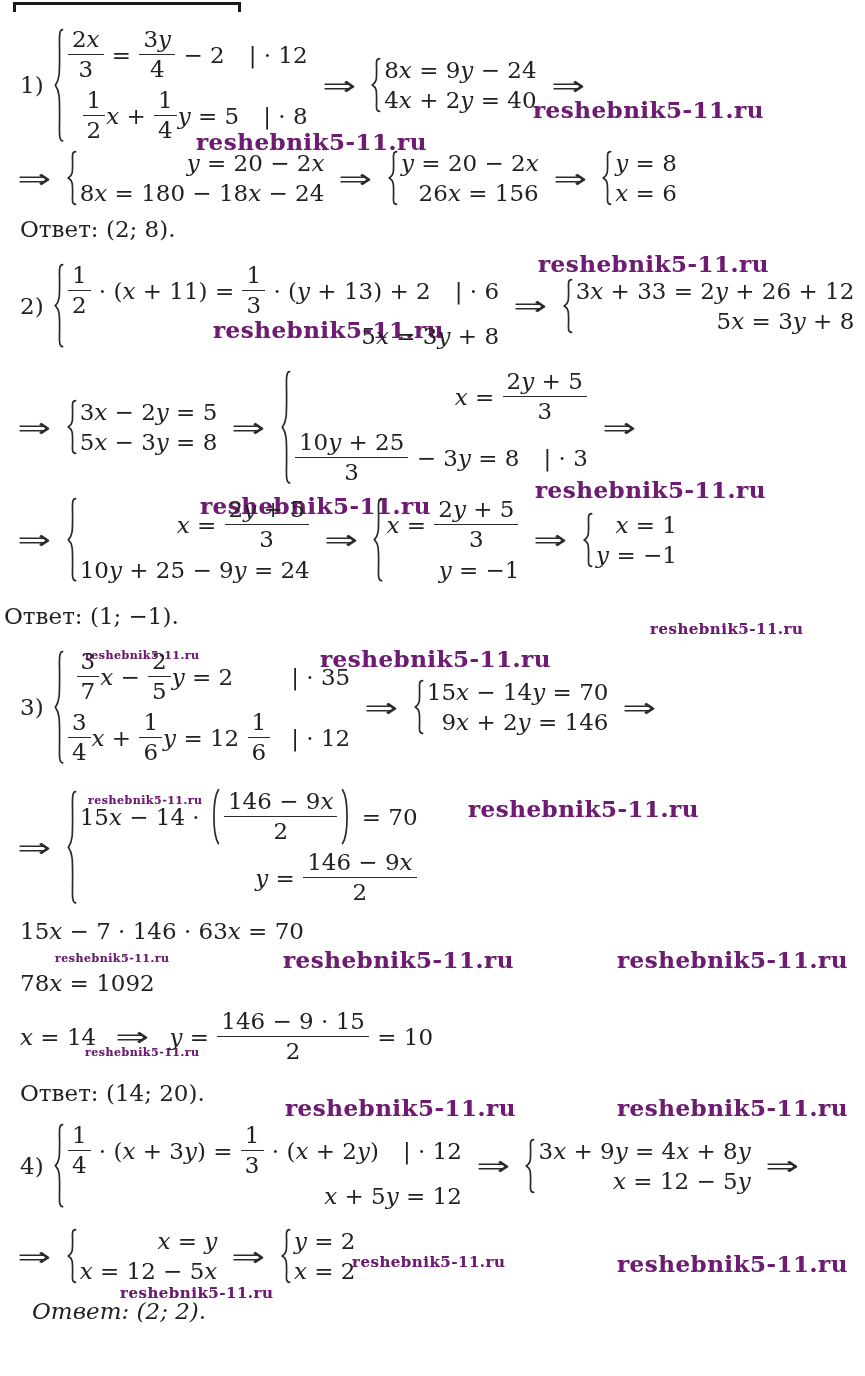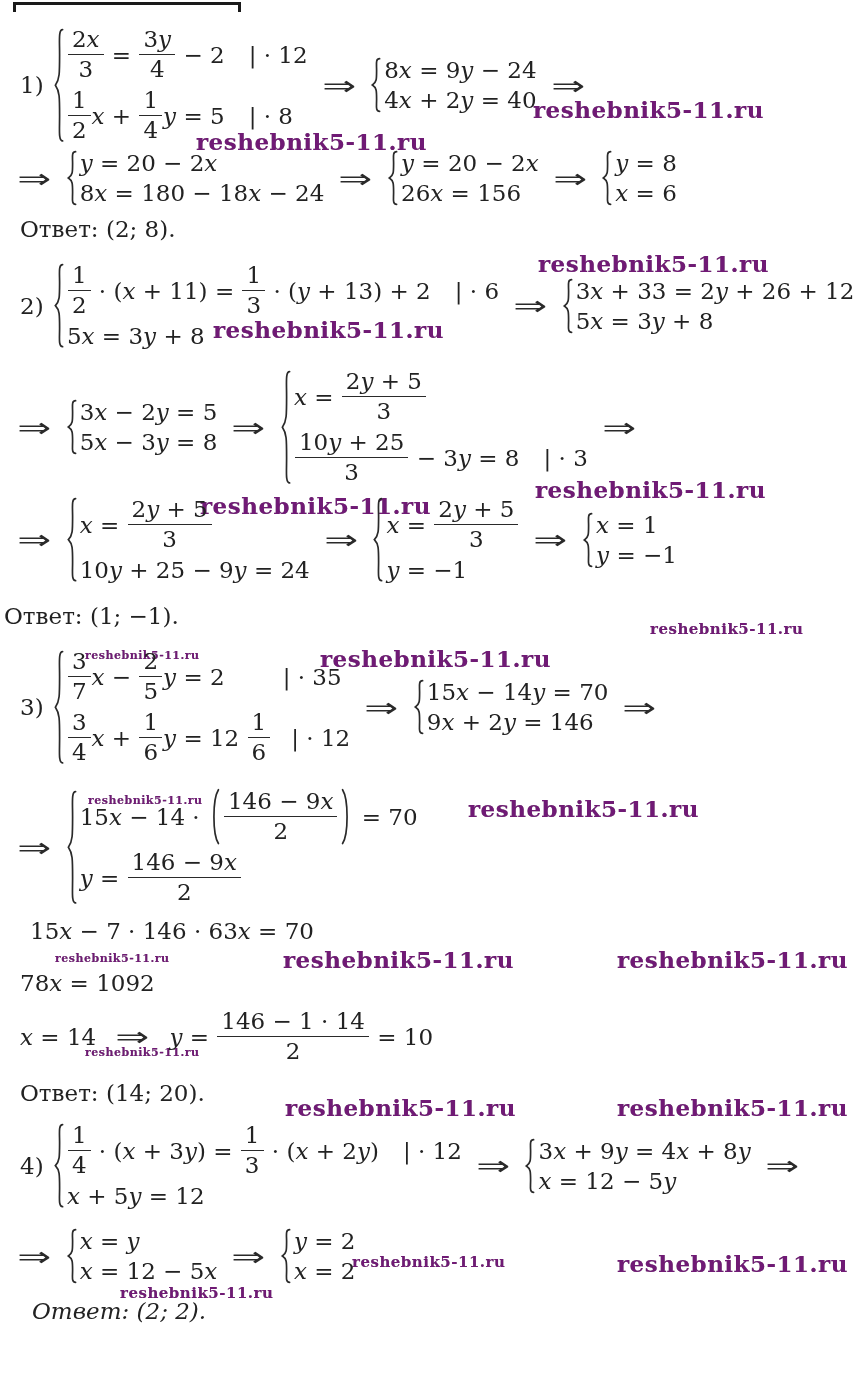--- a/index.html
+++ b/index.html
@@ -71,21 +71,21 @@
     align-items:center;
     padding-left:14px;
     margin:0 2px;
   }
   .tk-sys > svg.brace{
     position:absolute; left:0; top:0;
     width:12px; height:100%;
   }
   .sys-rows{
     display:flex; flex-direction:column;
-    justify-content:center; align-items:flex-start;
+    justify-content:center; align-items:flex-end;
     gap:4px;
   }
   .sys-row{ display:flex; align-items:center; white-space:pre; }
 
   .tk-pg{
     position:relative;
     display:inline-flex;
     align-items:center;
     padding:0 14px;
     margin:0 2px;
@@ -161,23 +161,23 @@
           </svg><span class="sys-rows"><span class="sys-row"><span class="tk-fr"><span class="fr-n">3</span><span class="fr-d">7</span></span><span class="tk-text"><i>x</i> − </span><span class="tk-fr"><span class="fr-n">2</span><span class="fr-d">5</span></span><span class="tk-text"><i>y</i> = 2</span><span class="tk-mu" style="margin-left: 58px;">| · 35</span></span><span class="sys-row"><span class="tk-fr"><span class="fr-n">3</span><span class="fr-d">4</span></span><span class="tk-text"><i>x</i> + </span><span class="tk-fr"><span class="fr-n">1</span><span class="fr-d">6</span></span><span class="tk-text"><i>y</i> = 12 </span><span class="tk-fr"><span class="fr-n">1</span><span class="fr-d">6</span></span><span class="tk-mu" style="margin-left: 20px;">| · 12</span></span></span></span><span class="tk-ar">⇒</span><span class="tk-sys"><svg class="brace" viewBox="0 0 20 100" preserveAspectRatio="none">
             <path d="M16,3 C9,3 11,12 11,24 C11,40 11,45 4,50 C11,55 11,60 11,76 C11,88 9,97 16,97" fill="none" stroke="#2a2a2a" stroke-width="1.7" stroke-linecap="round" vector-effect="non-scaling-stroke"></path>
           </svg><span class="sys-rows"><span class="sys-row"><span class="tk-text">15<i>x</i> − 14<i>y</i> = 70</span></span><span class="sys-row"><span class="tk-text">9<i>x</i> + 2<i>y</i> = 146</span></span></span></span><span class="tk-ar">⇒</span></div>
       <div class="line" style="left: 5px; top: 788px;"><span class="tk-ar">⇒</span><span class="tk-sys"><svg class="brace" viewBox="0 0 20 100" preserveAspectRatio="none">
             <path d="M16,3 C9,3 11,12 11,24 C11,40 11,45 4,50 C11,55 11,60 11,76 C11,88 9,97 16,97" fill="none" stroke="#2a2a2a" stroke-width="1.7" stroke-linecap="round" vector-effect="non-scaling-stroke"></path>
           </svg><span class="sys-rows"><span class="sys-row"><span class="tk-text">15<i>x</i> − 14 · </span><span class="tk-pg"><svg class="paren l" viewBox="0 0 14 100" preserveAspectRatio="none">
                   <path d="M11,3 C4,20 4,80 11,97" fill="none" stroke="#2a2a2a" stroke-width="1.7" stroke-linecap="round" vector-effect="non-scaling-stroke"></path>
                 </svg><span style="display: inline-flex; align-items: center;"><span class="tk-fr"><span class="fr-n">146 − 9<i>x</i></span><span class="fr-d">2</span></span></span><svg class="paren r" viewBox="0 0 14 100" preserveAspectRatio="none">
                   <path d="M3,3 C10,20 10,80 3,97" fill="none" stroke="#2a2a2a" stroke-width="1.7" stroke-linecap="round" vector-effect="non-scaling-stroke"></path>
                 </svg></span><span class="tk-text"> = 70</span></span><span class="sys-row"><span class="tk-text"><i>y</i> = </span><span class="tk-fr"><span class="fr-n">146 − 9<i>x</i></span><span class="fr-d">2</span></span></span></span></span></div>
-      <div class="line" style="left: 20px; top: 918px; margin-left: 10px;"><span class="tk-text">15<i>x</i> − 7 · 146 · 63<i>x</i> = 70</span></div>
+      <div class="line" style="left: 20px; top: 918px;"><span class="tk-text">15<i>x</i> − 7 · 146 · 63<i>x</i> = 70</span></div>
       <div class="line" style="left: 20px; top: 970px;"><span class="tk-text">78<i>x</i> = 1092</span></div>
-      <div class="line" style="left: 20px; top: 1008px;"><span class="tk-text"><i>x</i> = 14 </span><span class="tk-ar">⇒</span><span class="tk-text"> <i>y</i> = </span><span class="tk-fr"><span class="fr-n">146 − 1 · 14</span><span class="fr-d">2</span></span><span class="tk-text"> = 10</span></div>
+      <div class="line" style="left: 20px; top: 1008px;"><span class="tk-text"><i>x</i> = 14 </span><span class="tk-ar">⇒</span><span class="tk-text"> <i>y</i> = </span><span class="tk-fr"><span class="fr-n">146 − 9 · 15</span><span class="fr-d">2</span></span><span class="tk-text"> = 10</span></div>
       <div class="line" style="left: 20px; top: 1080px;"><span class="tk-text">Ответ: (14; 20).</span></div>
       <div class="line" style="left: 20px; top: 1122px;"><span class="tk-text">4) </span><span class="tk-sys"><svg class="brace" viewBox="0 0 20 100" preserveAspectRatio="none">
             <path d="M16,3 C9,3 11,12 11,24 C11,40 11,45 4,50 C11,55 11,60 11,76 C11,88 9,97 16,97" fill="none" stroke="#2a2a2a" stroke-width="1.7" stroke-linecap="round" vector-effect="non-scaling-stroke"></path>
           </svg><span class="sys-rows"><span class="sys-row"><span class="tk-fr"><span class="fr-n">1</span><span class="fr-d">4</span></span><span class="tk-text"> · (<i>x</i> + 3<i>y</i>) = </span><span class="tk-fr"><span class="fr-n">1</span><span class="fr-d">3</span></span><span class="tk-text"> · (<i>x</i> + 2<i>y</i>)</span><span class="tk-mu">| · 12</span></span><span class="sys-row"><span class="tk-text"><i>x</i> + 5<i>y</i> = 12</span></span></span></span><span class="tk-ar">⇒</span><span class="tk-sys"><svg class="brace" viewBox="0 0 20 100" preserveAspectRatio="none">
             <path d="M16,3 C9,3 11,12 11,24 C11,40 11,45 4,50 C11,55 11,60 11,76 C11,88 9,97 16,97" fill="none" stroke="#2a2a2a" stroke-width="1.7" stroke-linecap="round" vector-effect="non-scaling-stroke"></path>
           </svg><span class="sys-rows"><span class="sys-row"><span class="tk-text">3<i>x</i> + 9<i>y</i> = 4<i>x</i> + 8<i>y</i></span></span><span class="sys-row"><span class="tk-text"><i>x</i> = 12 − 5<i>y</i></span></span></span></span><span class="tk-ar">⇒</span></div>
       <div class="line" style="left: 5px; top: 1228px;"><span class="tk-ar">⇒</span><span class="tk-sys"><svg class="brace" viewBox="0 0 20 100" preserveAspectRatio="none">
             <path d="M16,3 C9,3 11,12 11,24 C11,40 11,45 4,50 C11,55 11,60 11,76 C11,88 9,97 16,97" fill="none" stroke="#2a2a2a" stroke-width="1.7" stroke-linecap="round" vector-effect="non-scaling-stroke"></path>
           </svg><span class="sys-rows"><span class="sys-row"><span class="tk-text"><i>x</i> = <i>y</i></span></span><span class="sys-row"><span class="tk-text"><i>x</i> = 12 − 5<i>x</i></span></span></span></span><span class="tk-ar">⇒</span><span class="tk-sys"><svg class="brace" viewBox="0 0 20 100" preserveAspectRatio="none">
             <path d="M16,3 C9,3 11,12 11,24 C11,40 11,45 4,50 C11,55 11,60 11,76 C11,88 9,97 16,97" fill="none" stroke="#2a2a2a" stroke-width="1.7" stroke-linecap="round" vector-effect="non-scaling-stroke"></path>

